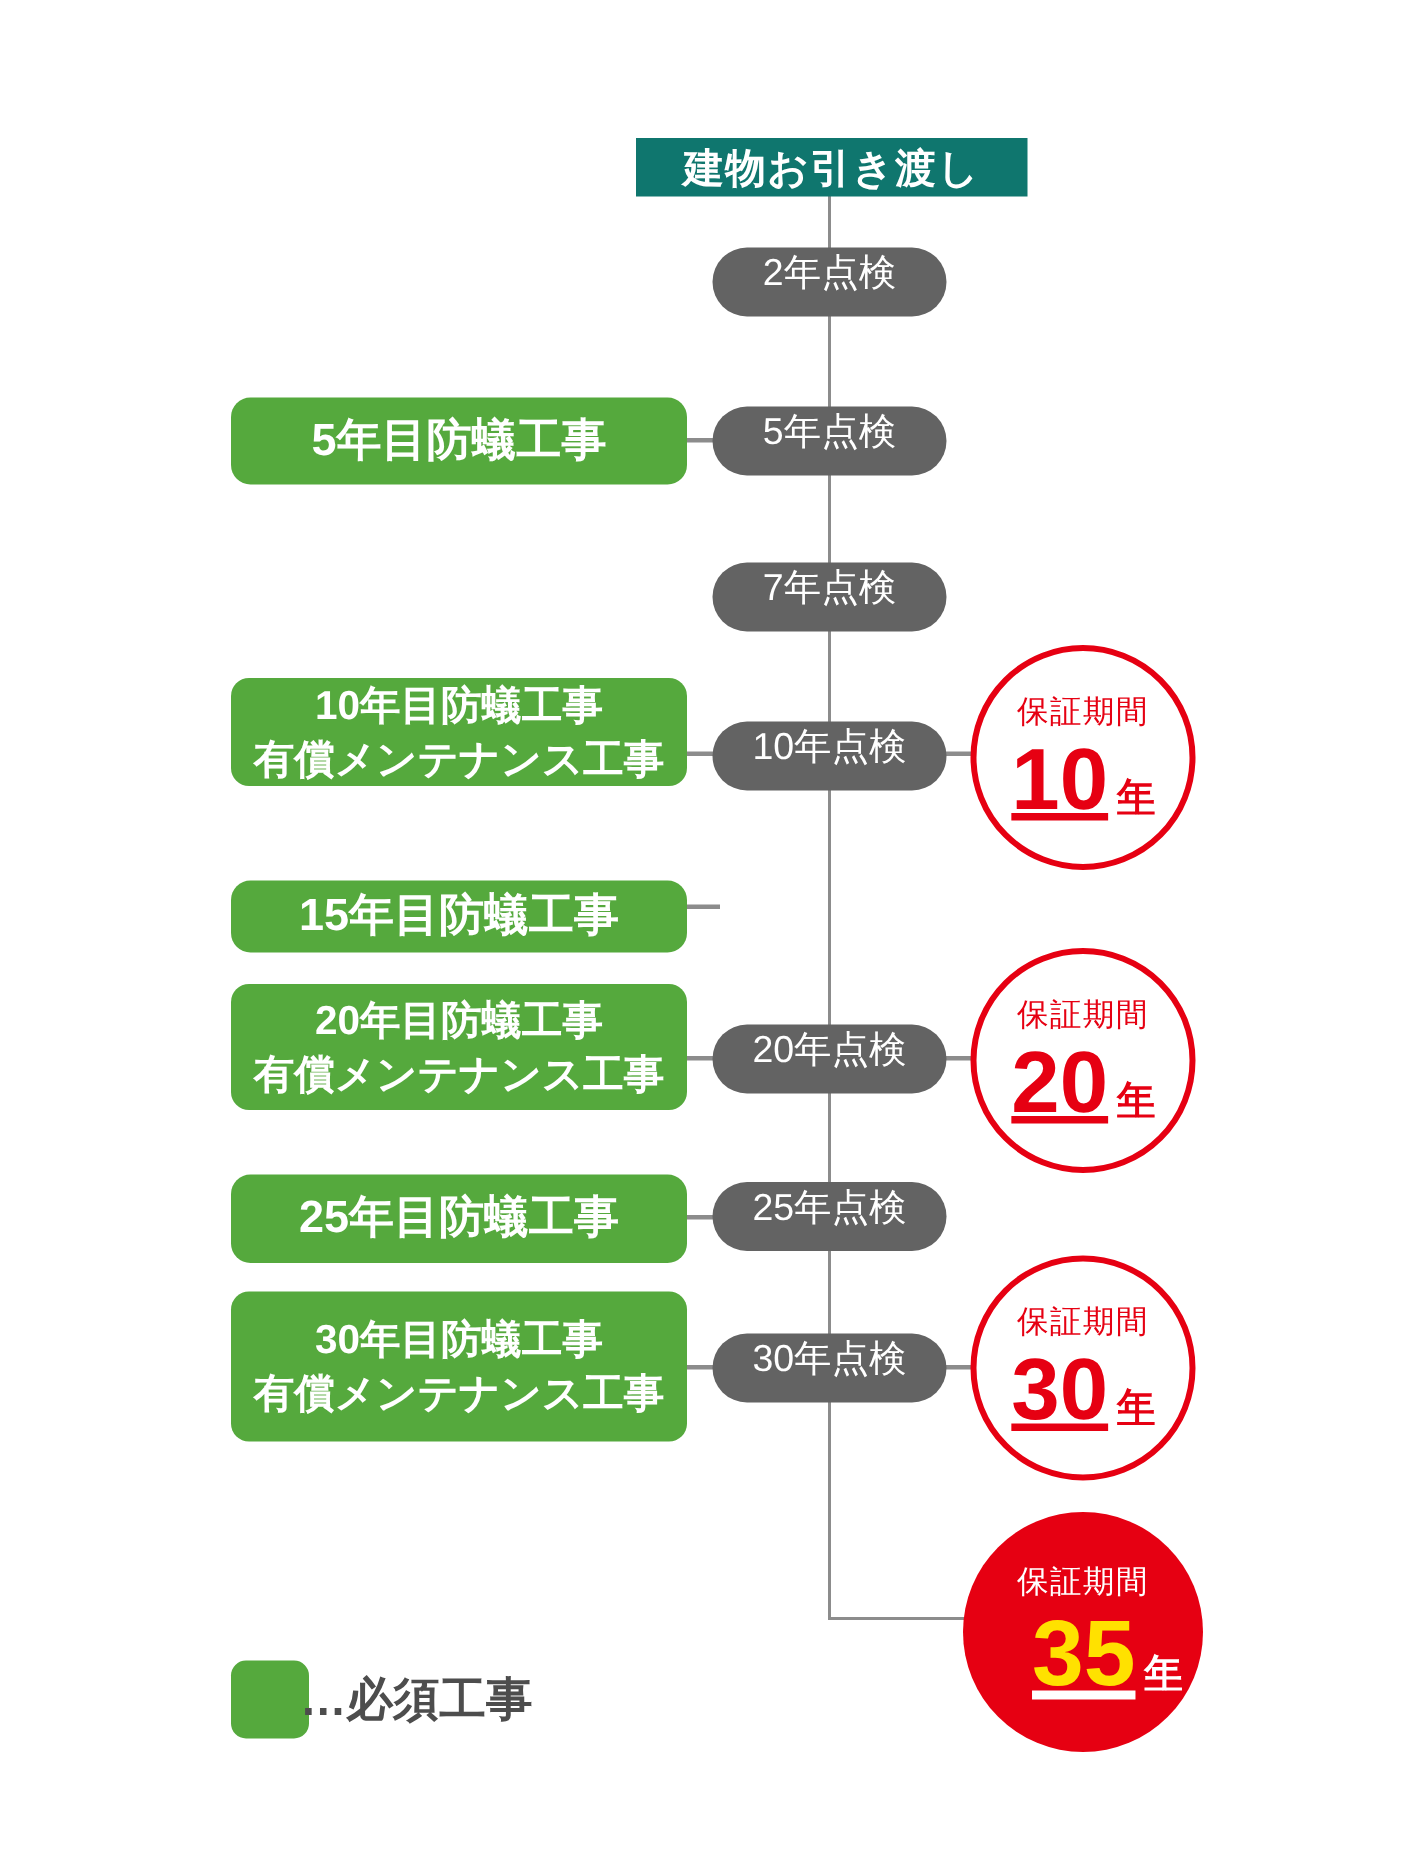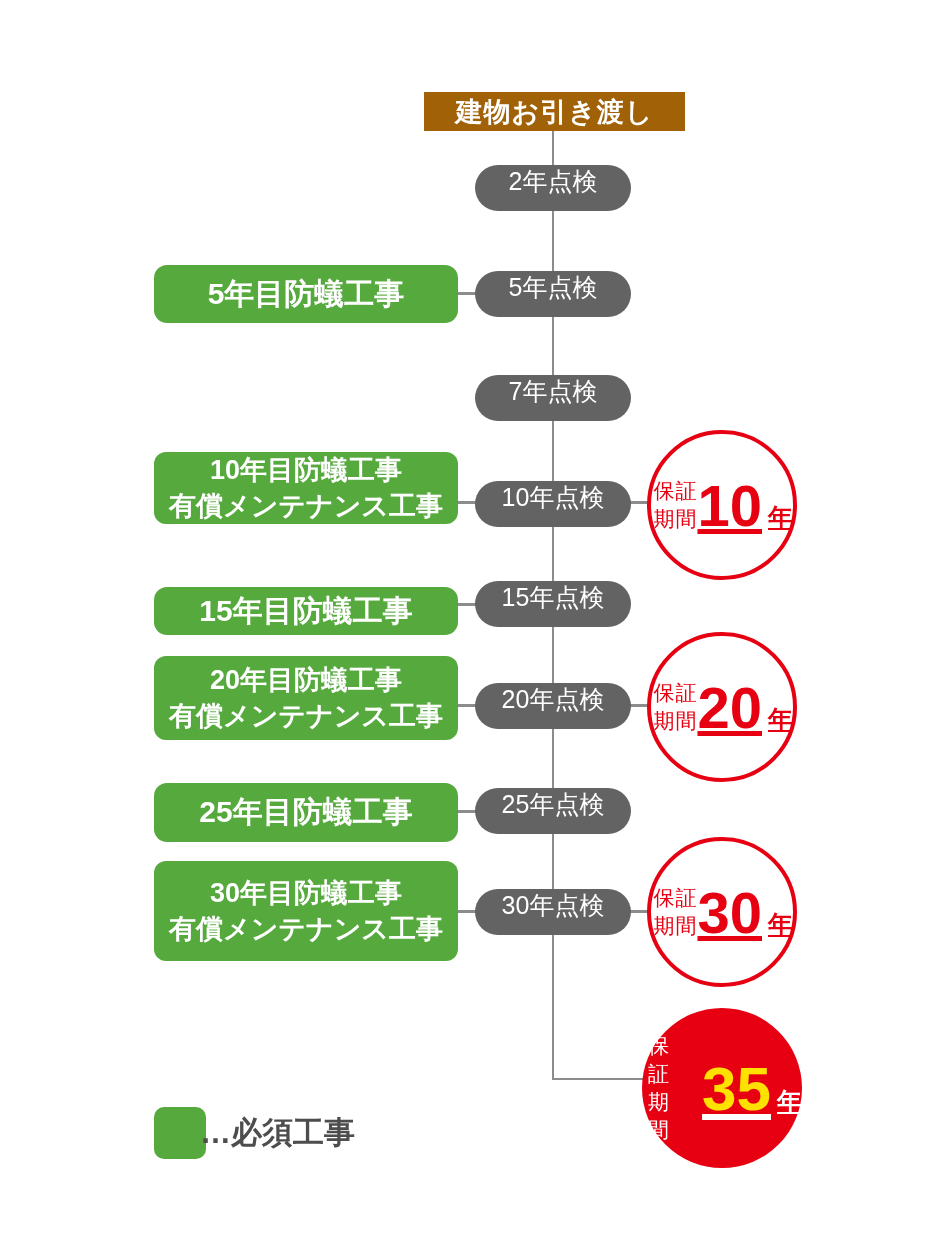--- a/index.html
+++ b/index.html
@@ -8,42 +8,42 @@
     font-family:"Liberation Sans","DejaVu Sans",sans-serif; overflow:hidden;
   }
   .vline { position:absolute; left:552px; top:130px; width:2px; height:950px; background:#8c8c8c; }
   .bend  { position:absolute; left:552px; top:1078px; width:96px; height:2px; background:#8c8c8c; }
   .conn  { position:absolute; height:3px; background:#8c8c8c; }
   .conn-left  { left:450px; width:30px; }
   .conn-right { left:628px; width:22px; }
 
   .header-box {
     position:absolute; left:424px; top:92px; width:261px; height:39px;
-    background:#a16207; color:#ffffff; font-weight:bold; font-size:27px;
+    background:#0f766e; color:#ffffff; font-weight:bold; font-size:27px;
     display:flex; align-items:center; justify-content:center; letter-spacing:1px;
   }
   .pill {
     position:absolute; left:475px; width:156px; height:46px; border-radius:23px;
     background:#636363; color:#ffffff; font-size:25px;
     display:flex; align-items:flex-start; justify-content:center; z-index:2;
   }
   .work {
     position:absolute; left:154px; width:304px; border-radius:12px;
     background:#55a93d; color:#ffffff; font-weight:bold; text-align:center;
     display:flex; flex-direction:column; align-items:center; justify-content:center;
     line-height:1.35; z-index:2;
   }
   .work-single { font-size:30px;border-radius:13px; }
   .work-double { font-size:27px; }
 
   .warranty {
     position:absolute; left:647px; width:150px; height:150px; border-radius:50%;
     box-sizing:border-box; background:#ffffff; border:4px solid #e60012; color:#e60012;
-    display:flex; flex-direction:row; align-items:center; justify-content:center;
-    z-index:3; text-align:right;
+    display:flex; flex-direction:column; align-items:center; justify-content:center;
+    z-index:3; text-align:center;
   }
   .warranty.filled {
     left:642px; width:160px; height:160px; border:none; background:#e60012; color:#ffffff;
   }
   .w-title { font-size:21px; letter-spacing:1px; }
   .w-row { display:flex; align-items:baseline; margin-top:2px;text-decoration:underline; }
   .w-num { font-size:58px; font-weight:bold; line-height:1.05; }
   .warranty.filled .w-num { color:#ffe100; font-size:62px;margin-left:32px; }
   .w-unit { font-size:25px; font-weight:bold; margin-left:6px; }
 
@@ -83,23 +83,20 @@
     <span>2年点検</span>
   </div>
   <div class="pill" style="top:271px">
     <span>5年点検</span>
   </div>
   <div class="pill" style="top:375px">
     <span>7年点検</span>
   </div>
   <div class="pill" style="top:481px">
     <span>10年点検</span>
-  </div>
-  <div class="pill" style="top:581px">
-    <span>15年点検</span>
   </div>
   <div class="pill" style="top:683px">
     <span>20年点検</span>
   </div>
   <div class="pill" style="top:788px">
     <span>25年点検</span>
   </div>
   <div class="pill" style="top:889px">
     <span>30年点検</span>
   </div>

